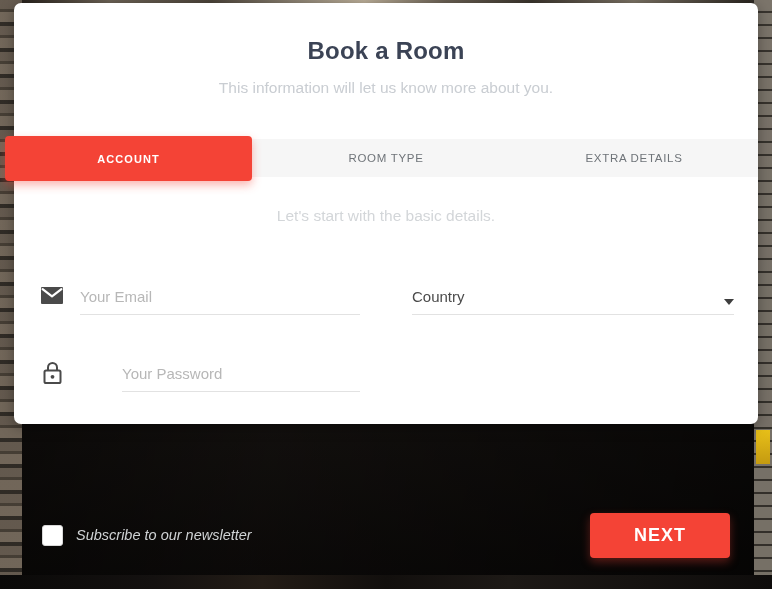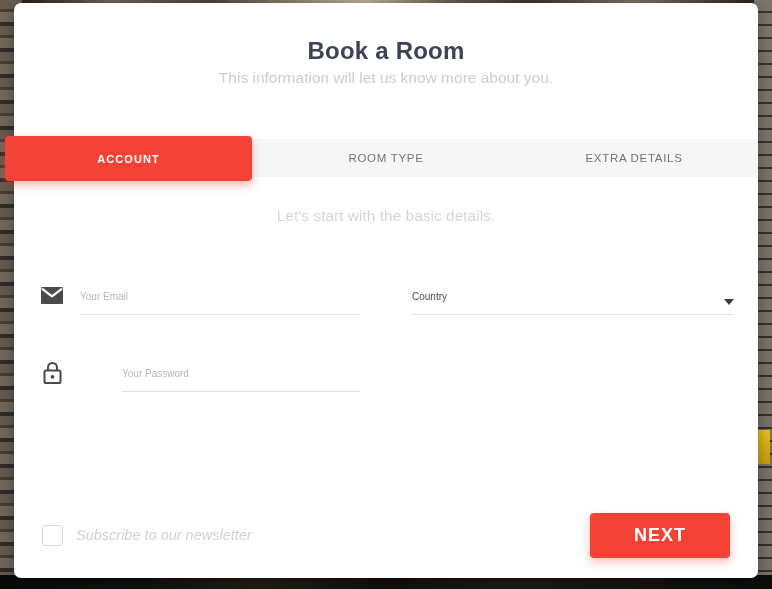--- a/index.html
+++ b/index.html
@@ -73,41 +73,41 @@
     background: linear-gradient(90deg,#0a0908 0%, #141110 20%, #231c16 34%, #120f0d 50%, #1d1916 66%, #0e0c0b 100%);
     z-index: 3;
   }
 
   
   .card {
     position: absolute;
     left: 14px;
     top: 3px;
     width: 744px;
-    height: 575px;
+    height: 421px;
     background: #ffffff;
     border-radius: 7px;
     box-shadow: 0 3px 14px rgba(0,0,0,0.35);
     z-index: 5;
     overflow: visible;
   }
 
   
   .header {
     padding-top: 34px;
     text-align: center;
   }
   .title {
     font-size: 24px;
     font-weight: bold;
     color: #3b4355;
     letter-spacing: 0.2px;
   }
   .subtitle {
-    margin-top: 4px;
+    margin-top: 14px;
     font-size: 15.5px;
     color: #c9cdd2;
     font-weight: 400;
   }
 
   
   .tabs {
     position: absolute;
     left: 0;
     top: 136px;
@@ -200,21 +200,21 @@
     position: relative;
     border-bottom: 1px solid #e2e2e2;
     padding-bottom: 7px;
   }
   .input-wrap input,
   .input-wrap .select-value {
     width: 100%;
     border: none;
     outline: none;
     font-family: "Liberation Sans", sans-serif;
-    font-size: 10px;
+    font-size: 15px;
     color: #4b4b4b;
     background: transparent;
     padding: 0;
     line-height: 20px;
   }
   .input-wrap input::placeholder { color: #b7b7b7; }
   .select-value { color: #b7b7b7; cursor: pointer; }
 
   .caret {
     position: absolute;

